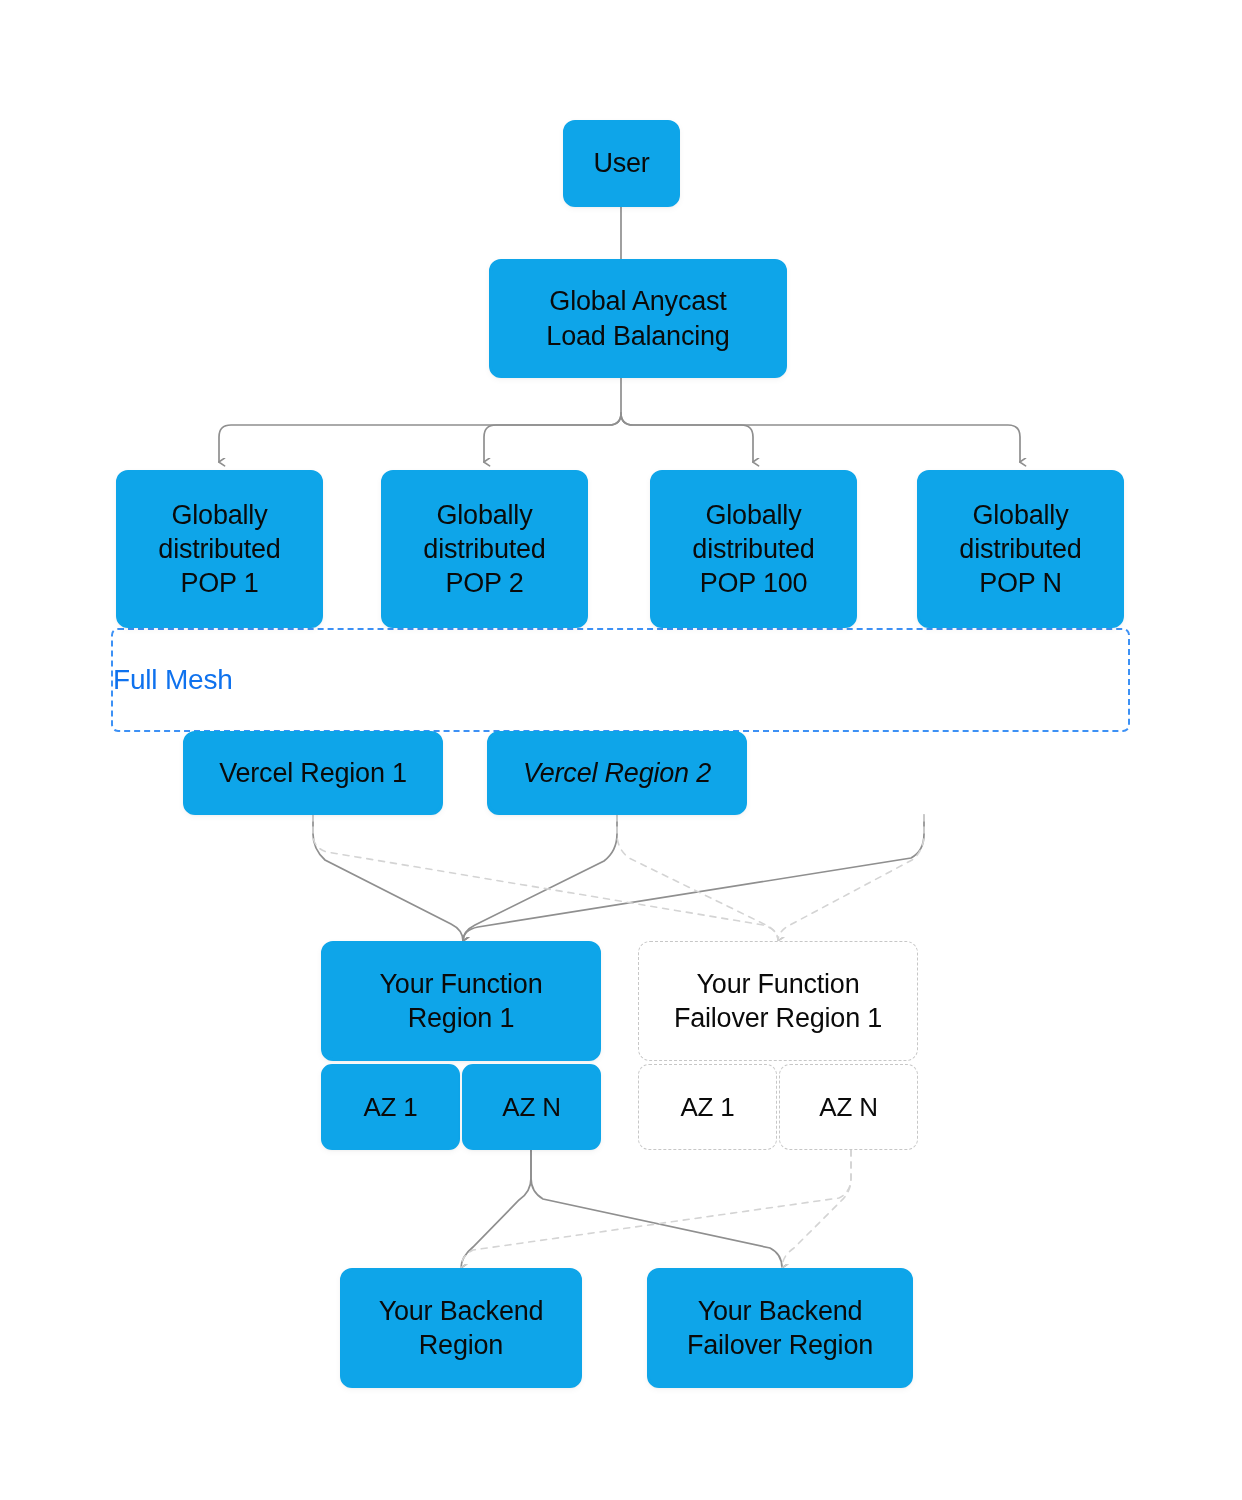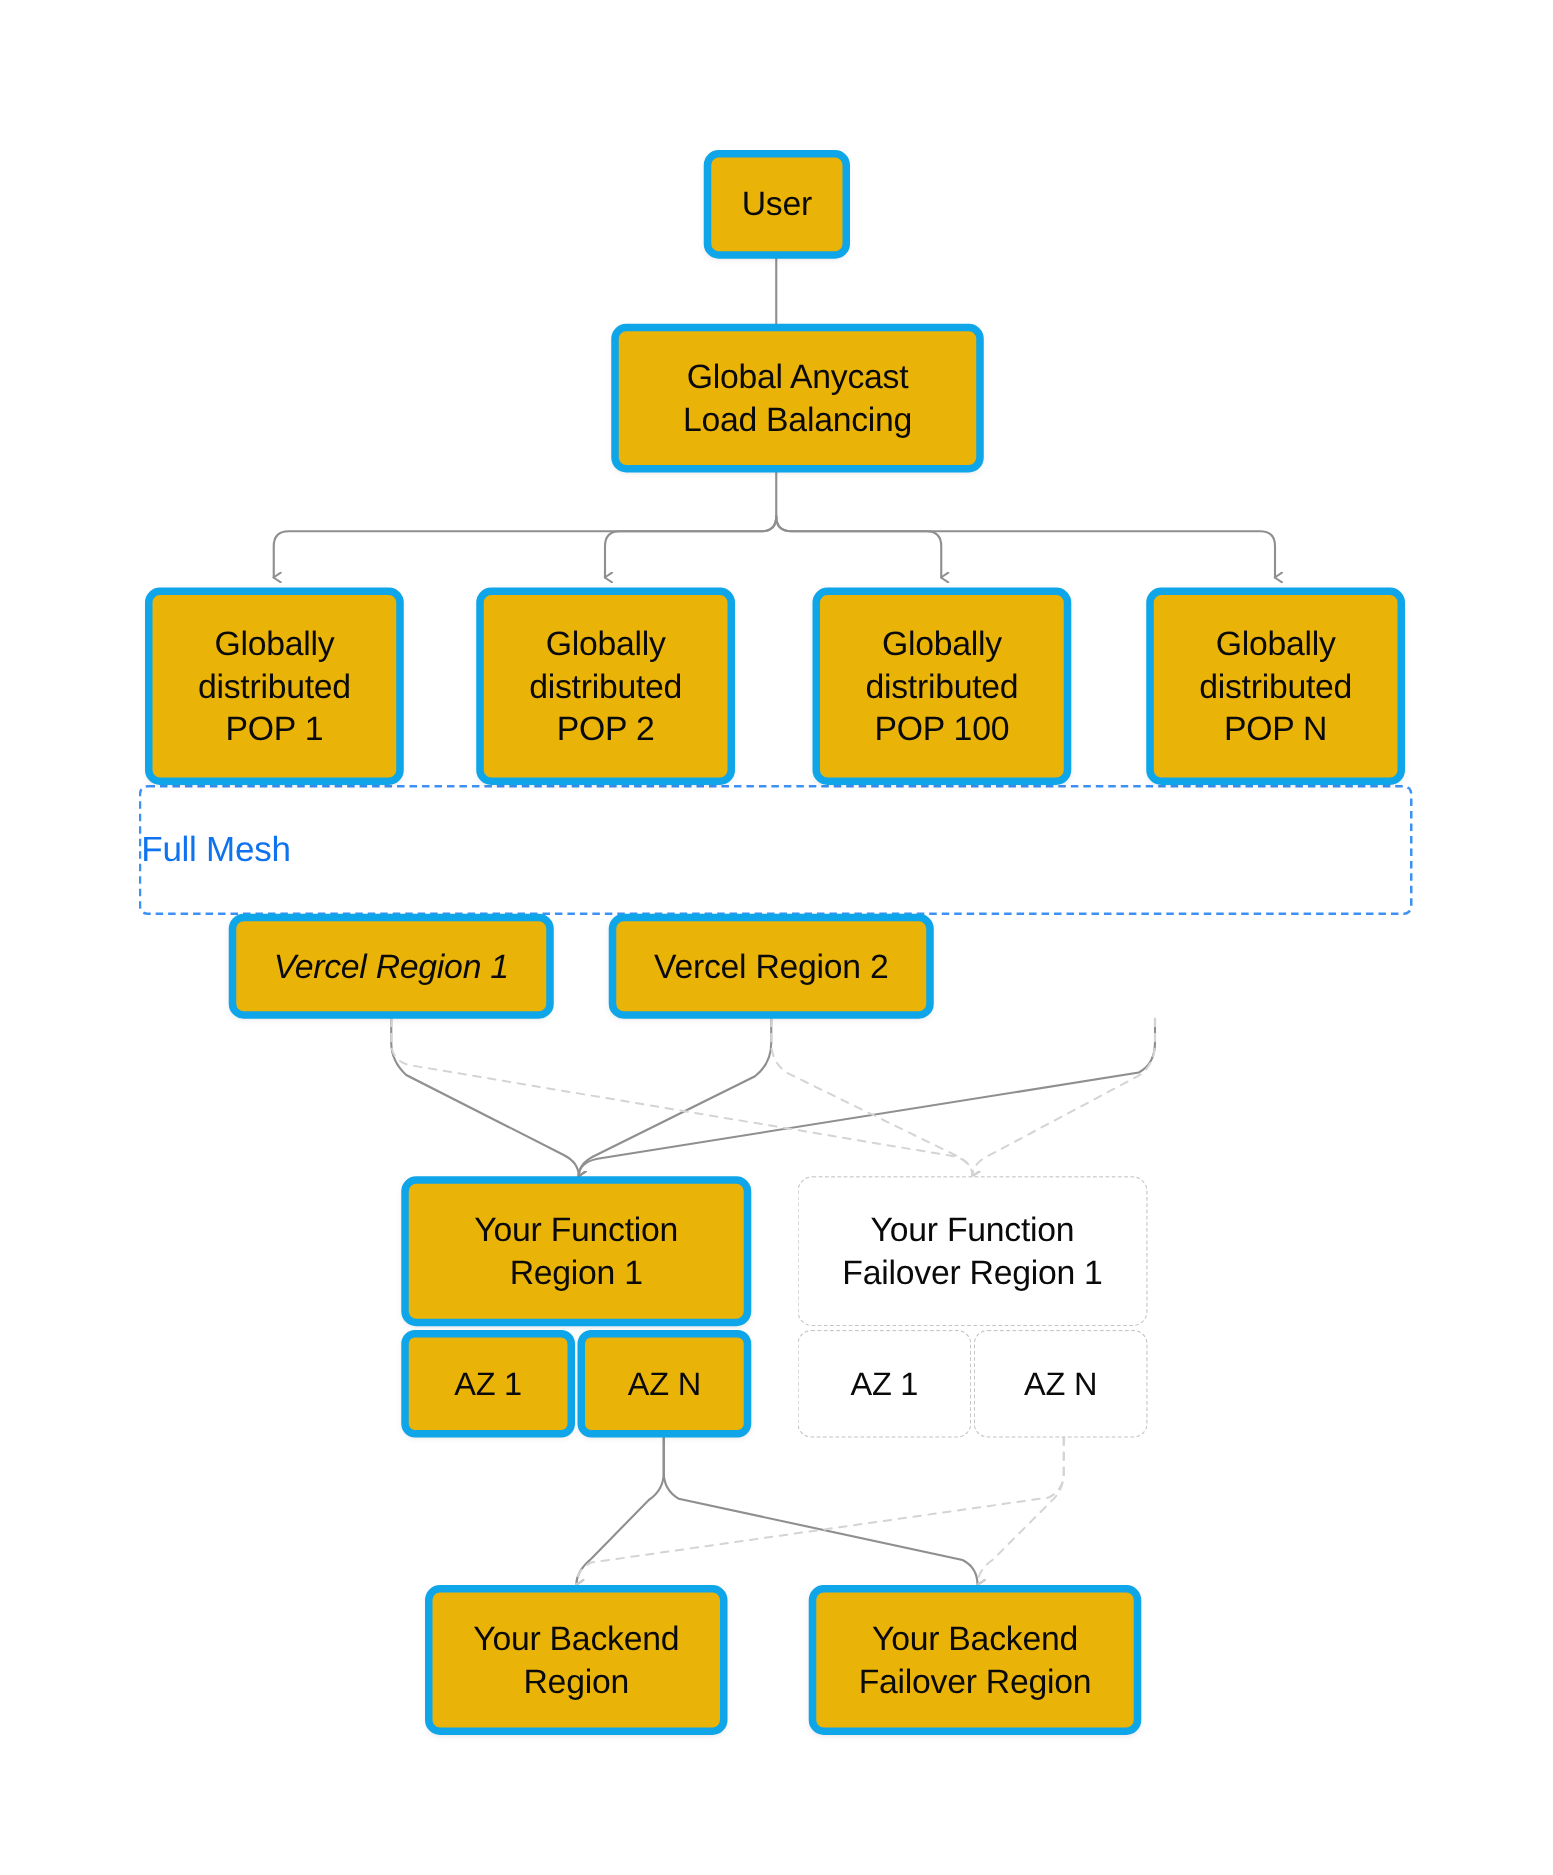--- a/index.html
+++ b/index.html
@@ -22,22 +22,22 @@
     position: absolute;
     left: 0;
     top: 0;
     width: 1242px;
     height: 1500px;
     pointer-events: none;
   }
   .node {
     position: absolute;
     box-sizing: border-box;
-    background: #eab308;
-    border: 6px solid #0ea5e9;
+    background: #0ea5e9;
+    border: 3px solid #0ea5e9;
     border-radius: 12px;
     box-shadow: 0 2px 6px rgba(0,0,0,0.045), 0 1px 2px rgba(0,0,0,0.03);
     display: flex;
     align-items: center;
     justify-content: center;
     text-align: center;
     color: #0a0a0a;
     font-size: 27px;
     line-height: 1.26;
     letter-spacing: -0.2px;
@@ -133,22 +133,22 @@
   <div class="node" style="left:381px; top:470px; width:207px; height:158px;">Globally
 distributed
 POP 2</div>
   <div class="node" style="left:650px; top:470px; width:207px; height:158px;">Globally
 distributed
 POP 100</div>
   <div class="node" style="left:917px; top:470px; width:207px; height:158px;">Globally
 distributed
 POP N</div>
 
-  <div class="node" style="left:183px; top:731px; width:260px; height:84px;font-style:italic;">Vercel Region 1</div>
-  <div class="node" style="left:487px; top:731px; width:260px; height:84px;">Vercel Region 2</div>
+  <div class="node" style="left:183px; top:731px; width:260px; height:84px;">Vercel Region 1</div>
+  <div class="node" style="left:487px; top:731px; width:260px; height:84px;font-style:italic;">Vercel Region 2</div>
 
   <div class="node" style="left:321px; top:941px; width:280px; height:120px;">Your Function
 Region 1</div>
   <div class="node dashed" style="left:638px; top:941px; width:280px; height:120px;">Your Function
 Failover Region 1</div>
 
   <div class="node small" style="left:321px; top:1064px; width:139px; height:86px;">AZ 1</div>
   <div class="node small" style="left:462px; top:1064px; width:139px; height:86px;">AZ N</div>
   <div class="node small dashed" style="left:638px; top:1064px; width:139px; height:86px;">AZ 1</div>
   <div class="node small dashed" style="left:779px; top:1064px; width:139px; height:86px;">AZ N</div>

